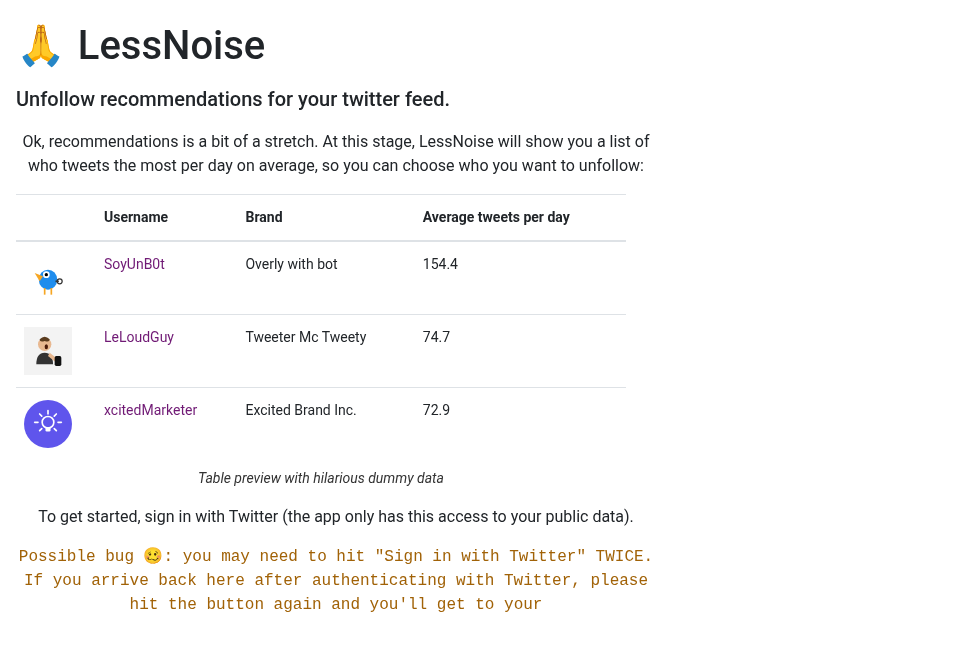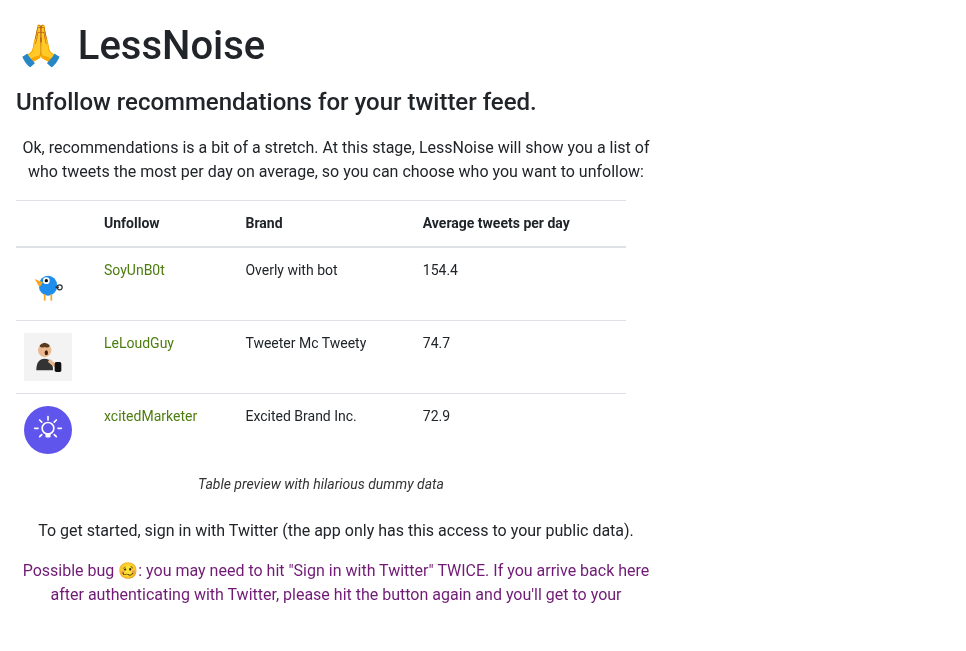--- a/index.html
+++ b/index.html
@@ -16,30 +16,30 @@
       margin-bottom: 8px;
       display: flex;
       align-items: center;
       gap: 12px;
     }
     .emoji-icon {
       font-size: 40px;
       line-height: 1;
     }
     h2 {
-      font-size: 24px;
+      font-size: 20px;
       font-weight: 500;
       margin-bottom: 16px;
     }
     p {
       margin-bottom: 16px;
       max-width: 640px;
       text-align: center;
     }
-    .red-text { color: #701a75; }
+    .red-text { color: #a16207; font-family: Liberation Mono, monospace; }
     .table-wrap {
       max-width: 610px;
       margin-bottom: 8px;
     }
     table {
       width: 100%;
       border-collapse: collapse;
       font-size: 14px;
       margin-bottom: 6px;
     }
@@ -65,30 +65,30 @@
       height: 48px;
       display: flex;
       align-items: center;
       justify-content: center;
       font-size: 28px;
     }
     .avatar.bird { background: #fff; }
     .avatar.man { background: #f3f3f3; }
     .avatar.circle-icon { background: #5f55ec; border-radius: 50%; color: #fff; }
     .username-link {
-      color: #4d7c0f;
+      color: #701a75;
       text-decoration: none;
     }
     .caption {
       text-align: center;
       font-style: italic;
       font-size: 14px;
       color: #333;
       max-width: 610px;
-      margin-bottom: 24px;
+      margin-bottom: 16px;
     }
     
     .bird svg, .man svg, .circle-icon svg { width: 40px; height: 40px; }
   </style>
 </head>
 <body>
 
 <h1>
   <span class="emoji-icon">🙏</span>
   <span>LessNoise</span>
@@ -96,21 +96,21 @@
 
 <h2>Unfollow recommendations for your twitter feed.</h2>
 
 <p>Ok, recommendations is a bit of a stretch. At this stage, LessNoise will show you a list of who tweets the most per day on average, so you can choose who you want to unfollow:</p>
 
 <div class="table-wrap">
 <table>
   <thead>
     <tr>
       <th></th>
-      <th>Unfollow</th>
+      <th>Username</th>
       <th>Brand</th>
       <th>Average tweets per day</th>
     </tr>
   </thead>
   <tbody>
     <tr>
       <td class="avatar-cell">
         <div class="avatar bird">
           <svg viewBox="0 0 48 48">
             <ellipse cx="24" cy="26" rx="11" ry="12" fill="#1f8ded"></ellipse>

